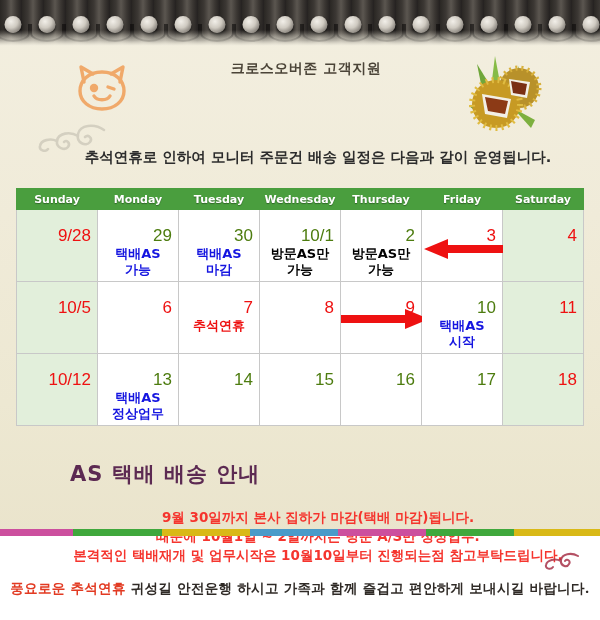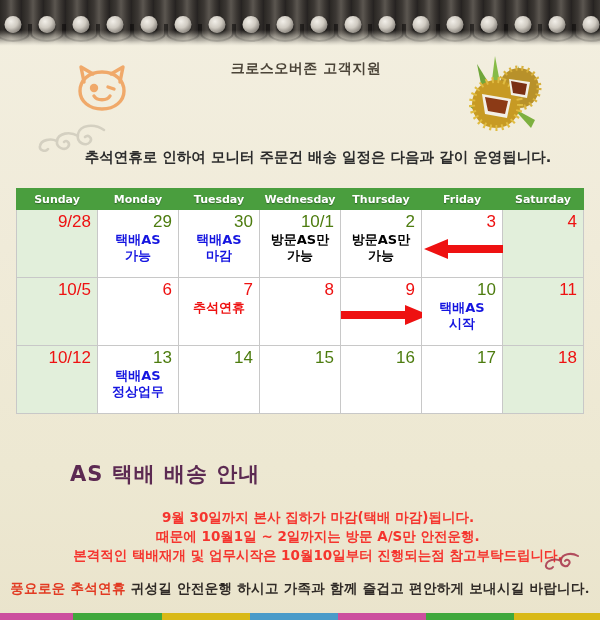--- a/index.html
+++ b/index.html
@@ -3,21 +3,21 @@
 <meta charset="utf-8">
 <style>
   * { box-sizing: border-box; margin: 0; padding: 0; }
   html, body {
     width: 600px; height: 620px;
     font-family: "DejaVu Sans", "Liberation Sans", sans-serif;
     overflow: hidden;
   }
   #page {
     position: relative;
-    width: 600px; height: 620px;
+    width: 600px; height: 536px;
     background: linear-gradient(180deg,#f3efe0 0%, #f0ebd9 40%, #edE8d2 75%, #eae4cc 100%);
   }
 
   
   .roof {
     position: absolute; top: 0; left: 0;
     width: 600px; height: 46px;
     background:
       linear-gradient(180deg, rgba(30,28,26,0) 72%, rgba(238,234,220,0.25) 88%, rgba(243,239,224,1) 100%),
       repeating-linear-gradient(90deg,
@@ -94,21 +94,21 @@
     font-size: 11px; font-weight: bold;
     height: 21px;
     border: 1px solid #4a9e3e;
     text-shadow: 0 1px 1px rgba(0,0,0,.35);
   }
   table.cal td {
     border: 1px solid #c8c8c8;
     background: #ffffff;
     vertical-align: top;
     height: 68px;
-    padding: 2px 6px 3px 6px;
+    padding: 16px 6px 3px 6px;
     position: relative;
   }
   table.cal td.weekend { background: #e2efdb; }
   .daynum {
     display: block; text-align: right;
     font-size: 17px; line-height: 20px; color: #4d7c0f;
     font-family: "Liberation Sans", "DejaVu Sans", sans-serif;
   }
   .daynum.red { color: #ee1111; }
   .note {
@@ -343,21 +343,21 @@
               <span class="daynum red">18</span>
             </td>
           </tr>
         </tbody>
     </table>
   </div>
 
   <div class="notice-head">AS 택배 배송 안내</div>
   <div class="notice-body" id="notice-body">
       <p>9월 30일까지 본사 집하가 마감(택배 마감)됩니다.</p>
-      <p>때문에 10월1일 ~ 2일까지는 방문 A/S만 안전운행.</p>
+      <p>때문에 10월1일 ~ 2일까지는 방문 A/S만 정상업무.</p>
       <p>본격적인 택배재개 및 업무시작은 10월10일부터 진행되는점 참고부탁드립니다.</p>
     </div>
 
   <span class="foot-swirl">
     <svg width="40" height="18" viewBox="0 0 40 18">
       <g fill="none" stroke="#a8334a" stroke-width="2" stroke-linecap="round">
         <path d="M38 4 C31 0 22 2 21 8 C20 14 27 16 29 12 C31 9 27 6 25 9"></path>
         <path d="M21 9 C15 6 7 8 6 13 C5 17 11 18 13 15"></path>
       </g>
     </svg>

